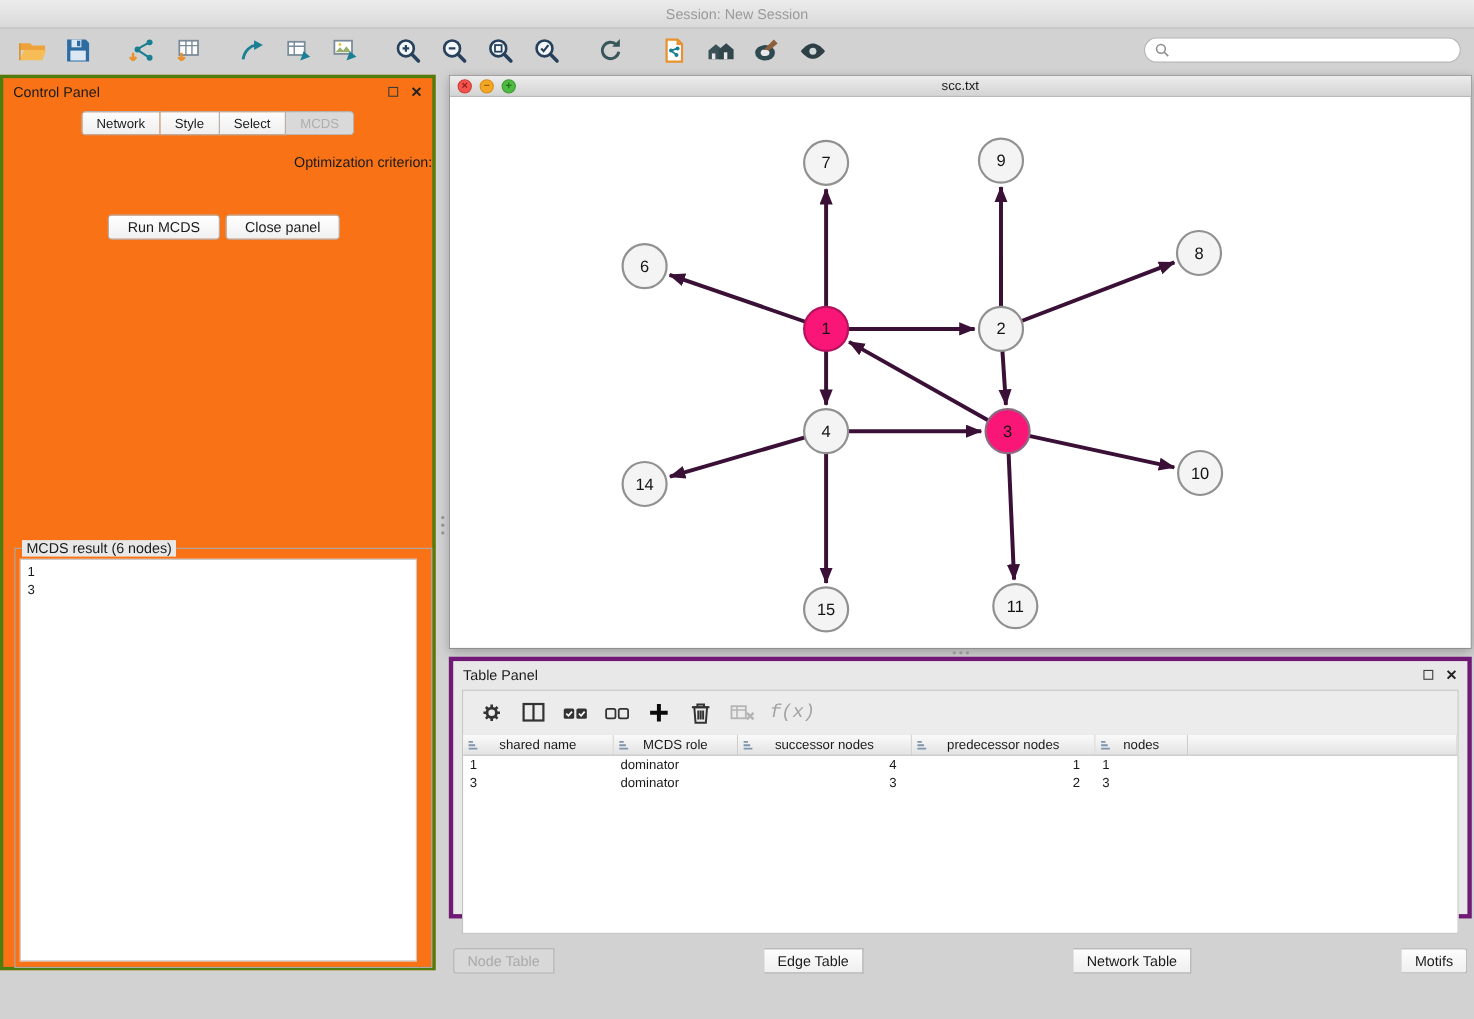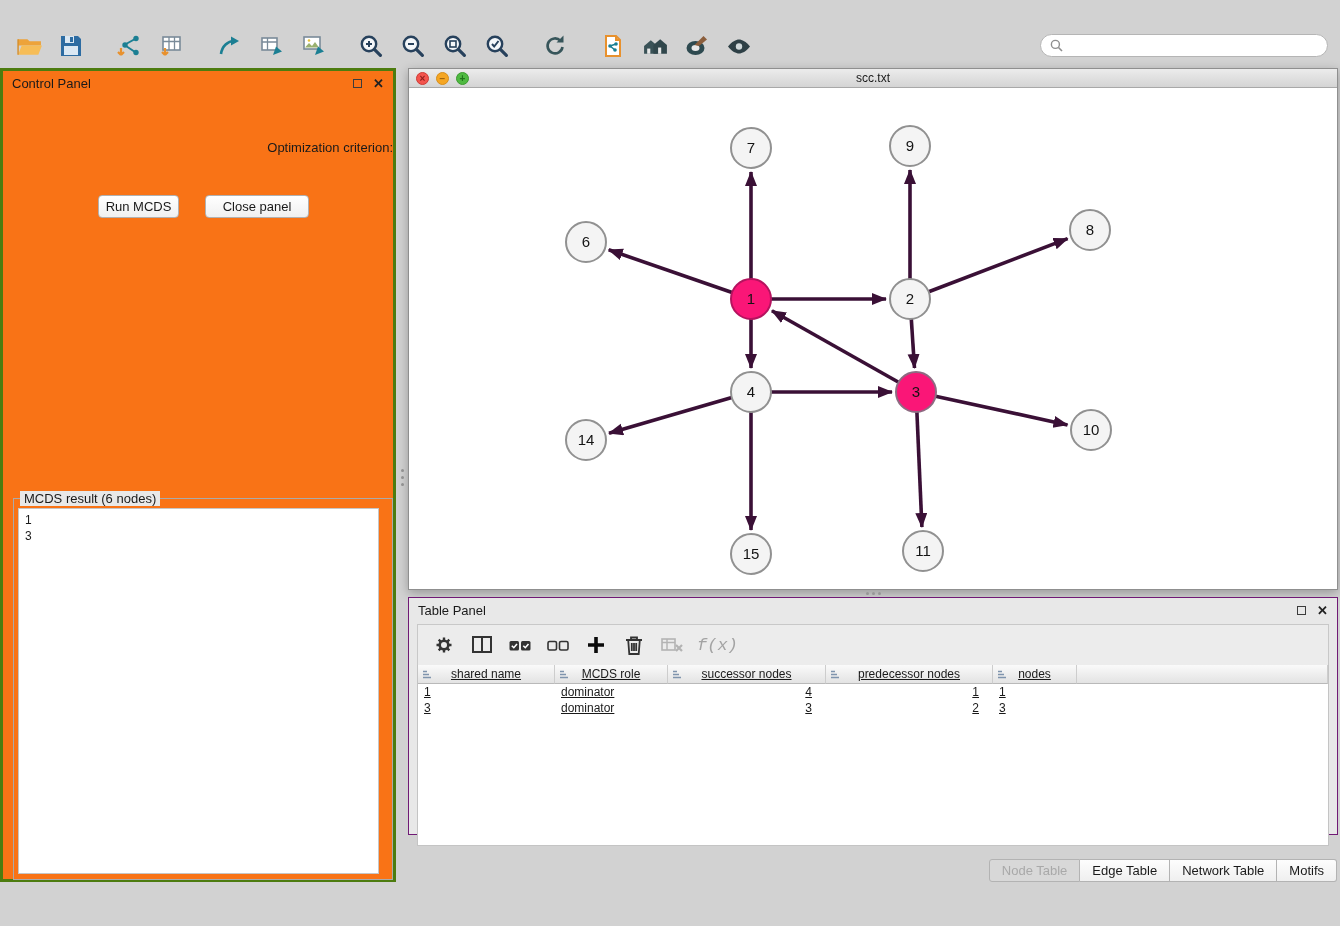--- a/index.html
+++ b/index.html
@@ -25,21 +25,21 @@
   .close-ico{font-size:13px;font-weight:700;color:#222;line-height:1;}
   .cp-tabs{position:absolute;top:30px;left:0;right:0;display:flex;justify-content:center;}
   .cp-tab{padding:3px 13px;font-size:12px;background:linear-gradient(#fdfdfd,#efefef);border:1px solid #b3b3b3;border-left:none;cursor:default;}
   .cp-tab:first-child{border-left:1px solid #b3b3b3;border-radius:4px 0 0 4px;}
   .cp-tab:last-child{border-radius:0 4px 4px 0;}
   .cp-tab.active{background:#d9d9d9;color:#aeaeae;}
   .opt-label{position:absolute;top:69px;left:0;right:0;text-align:right;font-size:13px;}
   .opt-select{position:absolute;top:90px;left:44px;width:311px;height:23px;background:#fff;border:1px solid #a9a9a9;border-radius:4px;display:flex;align-items:center;padding:0 6px 0 9px;font-size:13px;}
   .opt-value{flex:1;white-space:nowrap;overflow:hidden;}
   .mac-btn{position:absolute;height:23px;background:linear-gradient(#ffffff,#f0f0f0);border:1px solid #b1b1b1;border-radius:4px;font-size:13px;font-family:inherit;color:#1a1a1a;cursor:default;}
-  .btn-run{top:124px;left:95px;width:81px;}
+  .btn-run{top:124px;left:95px;width:102px;}
   .btn-closep{top:124px;left:202px;width:104px;}
   .result-group{position:absolute;left:10px;top:427px;width:380px;height:382px;border:1px solid #aaaaaa;}
   .legend{position:absolute;top:-8px;left:6px;background:#e8e8e8;padding:0 4px;font-size:13px;}
   .result-text{position:absolute;left:4px;top:9px;right:13px;bottom:5px;background:#fff;border:1px solid #c6c6c6;font-size:12px;padding:3px 6px;white-space:pre-line;line-height:1.35;overflow:hidden;}
 
   
   .grip-v{position:absolute;left:397px;top:462px;width:10px;height:30px;display:flex;flex-direction:column;gap:4px;align-items:center;justify-content:center;}
   .grip-v i,.grip-h i{width:3px;height:3px;border-radius:50%;background:#979797;}
   .grip-h{position:absolute;left:50%;transform:translateX(-50%);bottom:-8px;width:20px;height:7px;display:flex;gap:3px;align-items:center;justify-content:center;}
 
@@ -48,46 +48,49 @@
   .net-titlebar{height:19px;background:linear-gradient(#ececec,#d4d4d4);border-bottom:1px solid #a8a8a8;text-align:center;font-size:12px;line-height:18px;color:#1a1a1a;position:relative;}
   .traffic{position:absolute;left:7px;top:3px;display:flex;gap:7px;}
   .light{width:13px;height:13px;border-radius:50%;font-size:10px;line-height:11px;text-align:center;font-weight:700;cursor:default;}
   .light.red{background:#f3544d;border:1px solid #ce3a34;color:rgba(90,0,0,.65);}
   .light.yellow{background:#f5a623;border:1px solid #d78e1b;color:rgba(110,60,0,.65);}
   .light.green{background:#4fba41;border:1px solid #3c9a30;color:rgba(0,70,0,.6);}
   #graph-svg{display:block;}
   #graph-svg text{font-family:"Liberation Sans",sans-serif;}
 
   
-  .table-panel{position:absolute;left:408px;top:597px;width:930px;height:238px;background:#e8e8e8;border:1px solid #701a75;}
+  .table-panel{position:absolute;left:408px;top:597px;width:930px;height:238px;background:#e8e8e8;border:4px solid #701a75;}
   .tp-toolbar{position:absolute;left:8px;right:8px;top:26px;height:42px;background:#ececec;border:1px solid #c8c8c8;display:flex;align-items:center;padding:0 9px;gap:4px;}
   .ttbtn{width:34px;height:32px;border:none;background:transparent;display:flex;align-items:center;justify-content:center;cursor:default;}
   .fx-label{font-family:Liberation Mono, monospace;font-style:italic;font-size:17px;color:#a3a3a3;padding:0 4px;}
   .tp-table-wrap{position:absolute;left:8px;right:8px;top:67px;height:181px;background:#fff;border:1px solid #c4c4c4;border-top:none;overflow:hidden;}
-  table.tp-table{width:100%;border-collapse:separate;border-spacing:0;table-layout:fixed;text-decoration:underline;}
+  table.tp-table{width:100%;border-collapse:separate;border-spacing:0;table-layout:fixed;}
   .tp-table th{height:19px;font-size:12px;font-weight:400;background:linear-gradient(#fafafa,#e3e3e3);border-right:1px solid #cdcdcd;border-bottom:1px solid #b9b9b9;position:relative;text-align:center;padding:0 2px;white-space:nowrap;overflow:hidden;}
   .tp-table th .sort-ico{position:absolute;left:4px;top:4px;}
   .tp-table td{font-size:12px;height:16px;padding:0 6px;white-space:nowrap;overflow:hidden;}
-  .tp-tabs{position:absolute;left:0;right:0;top:261px;display:flex;justify-content:flex-end;}
+  .tp-tabs{position:absolute;left:0;right:0;top:261px;display:flex;justify-content:space-between;}
   .tp-tab{padding:3px 12px;font-size:13px;background:linear-gradient(#fdfdfd,#efefef);border:1px solid #b3b3b3;border-left:none;cursor:default;}
   .tp-tab:first-child{border-left:1px solid #b3b3b3;border-radius:3px 0 0 3px;}
   .tp-tab:last-child{border-radius:0 3px 3px 0;}
   .tp-tab.active{background:#d8d8d8;color:#a9a9a9;}
 
   
   .status-bar{position:absolute;left:0;right:0;bottom:0;height:31px;background:linear-gradient(#e0e0e0,#cfcfcf);border-top:1px solid #ababab;}
   .list-btn{position:absolute;left:10px;top:5px;width:28px;height:21px;border:1px solid #a6a6a6;border-radius:3px;background:linear-gradient(#fbfbfb,#ededed);display:flex;align-items:center;justify-content:center;cursor:default;}
   .memory-btn{position:absolute;right:8px;top:4px;height:23px;border:1px solid #a6a6a6;border-radius:4px;background:linear-gradient(#fdfdfd,#eeeeee);display:flex;align-items:center;gap:6px;padding:0 11px;font-size:12px;font-family:inherit;cursor:default;}
   .mem-dot{width:9px;height:9px;border-radius:50%;background:#35c135;display:inline-block;}
 </style>
 </head>
 <body>
 
 <div class="app">
 
+  <div class="titlebar">
+    <span>Session: New Session</span>
+  </div>
 
   <div class="toolbar">
     <button class="tbtn">
       <svg width="27" height="27" viewBox="0 0 26 26">
           <path d="M2 6h9l2 2h11v4H2z" fill="#eda33a"></path>
           <path d="M2 21l3.5-9H25l-3.5 9z" fill="#f6bd57"></path>
           <path d="M2 6v15" stroke="#d88f2a" stroke-width="1.4"></path>
         </svg>
     </button>
     <button class="tbtn">
@@ -214,20 +217,26 @@
       <input placeholder="" style="">
     </div>
   </div>
 
   <div class="control-panel">
     <div class="panel-hd">
       <span>Control Panel</span>
       <span class="spacer"></span>
       <span class="float-ico"></span>
       <span class="close-ico">✕</span>
+    </div>
+    <div class="cp-tabs">
+      <div class="cp-tab">Network</div>
+      <div class="cp-tab">Style</div>
+      <div class="cp-tab">Select</div>
+      <div class="cp-tab active">MCDS</div>
     </div>
     <div class="opt-label">Optimization criterion:</div>
     <button class="mac-btn btn-run">Run MCDS</button>
     <button class="mac-btn btn-closep">Close panel</button>
     <div class="result-group">
       <span class="legend">MCDS result (6 nodes)</span>
       <div class="result-text">1
 3</div>
     </div>
   </div>

